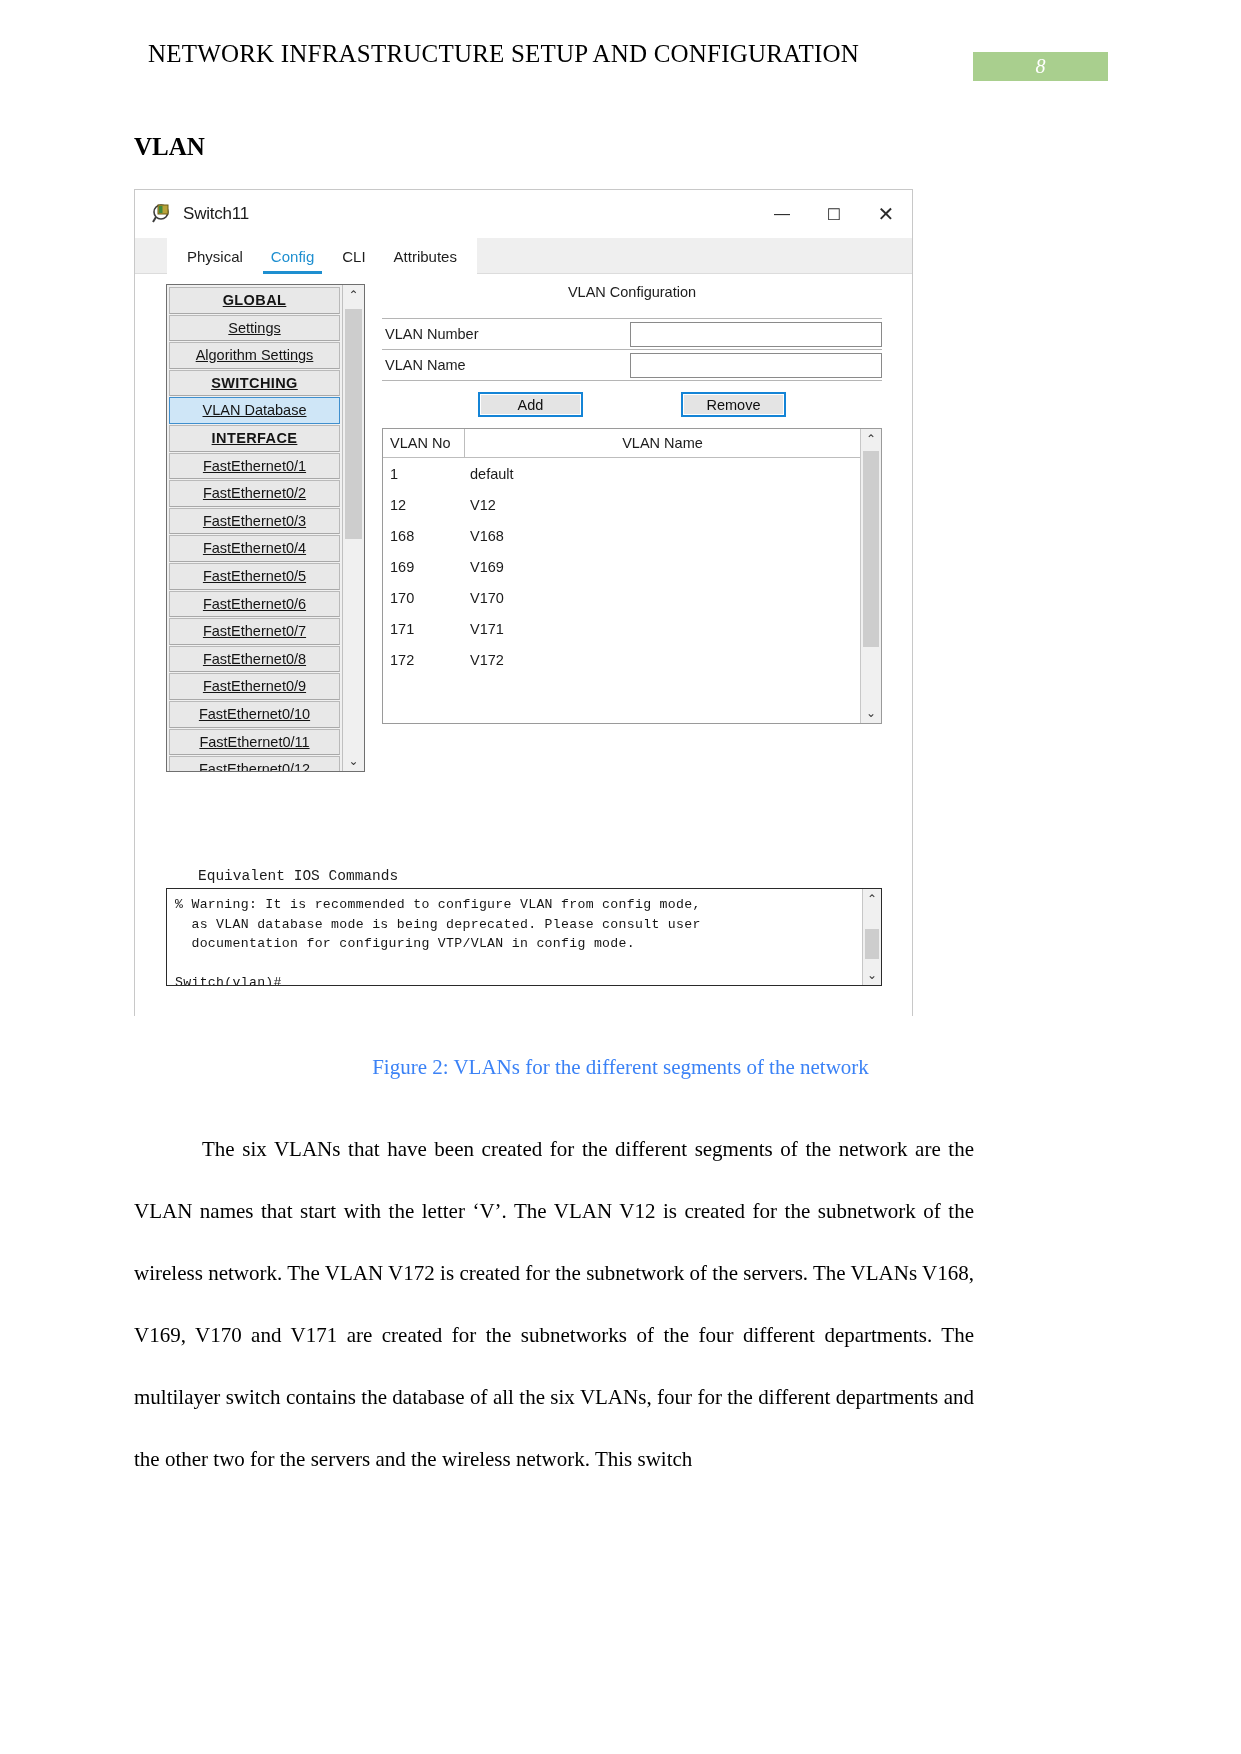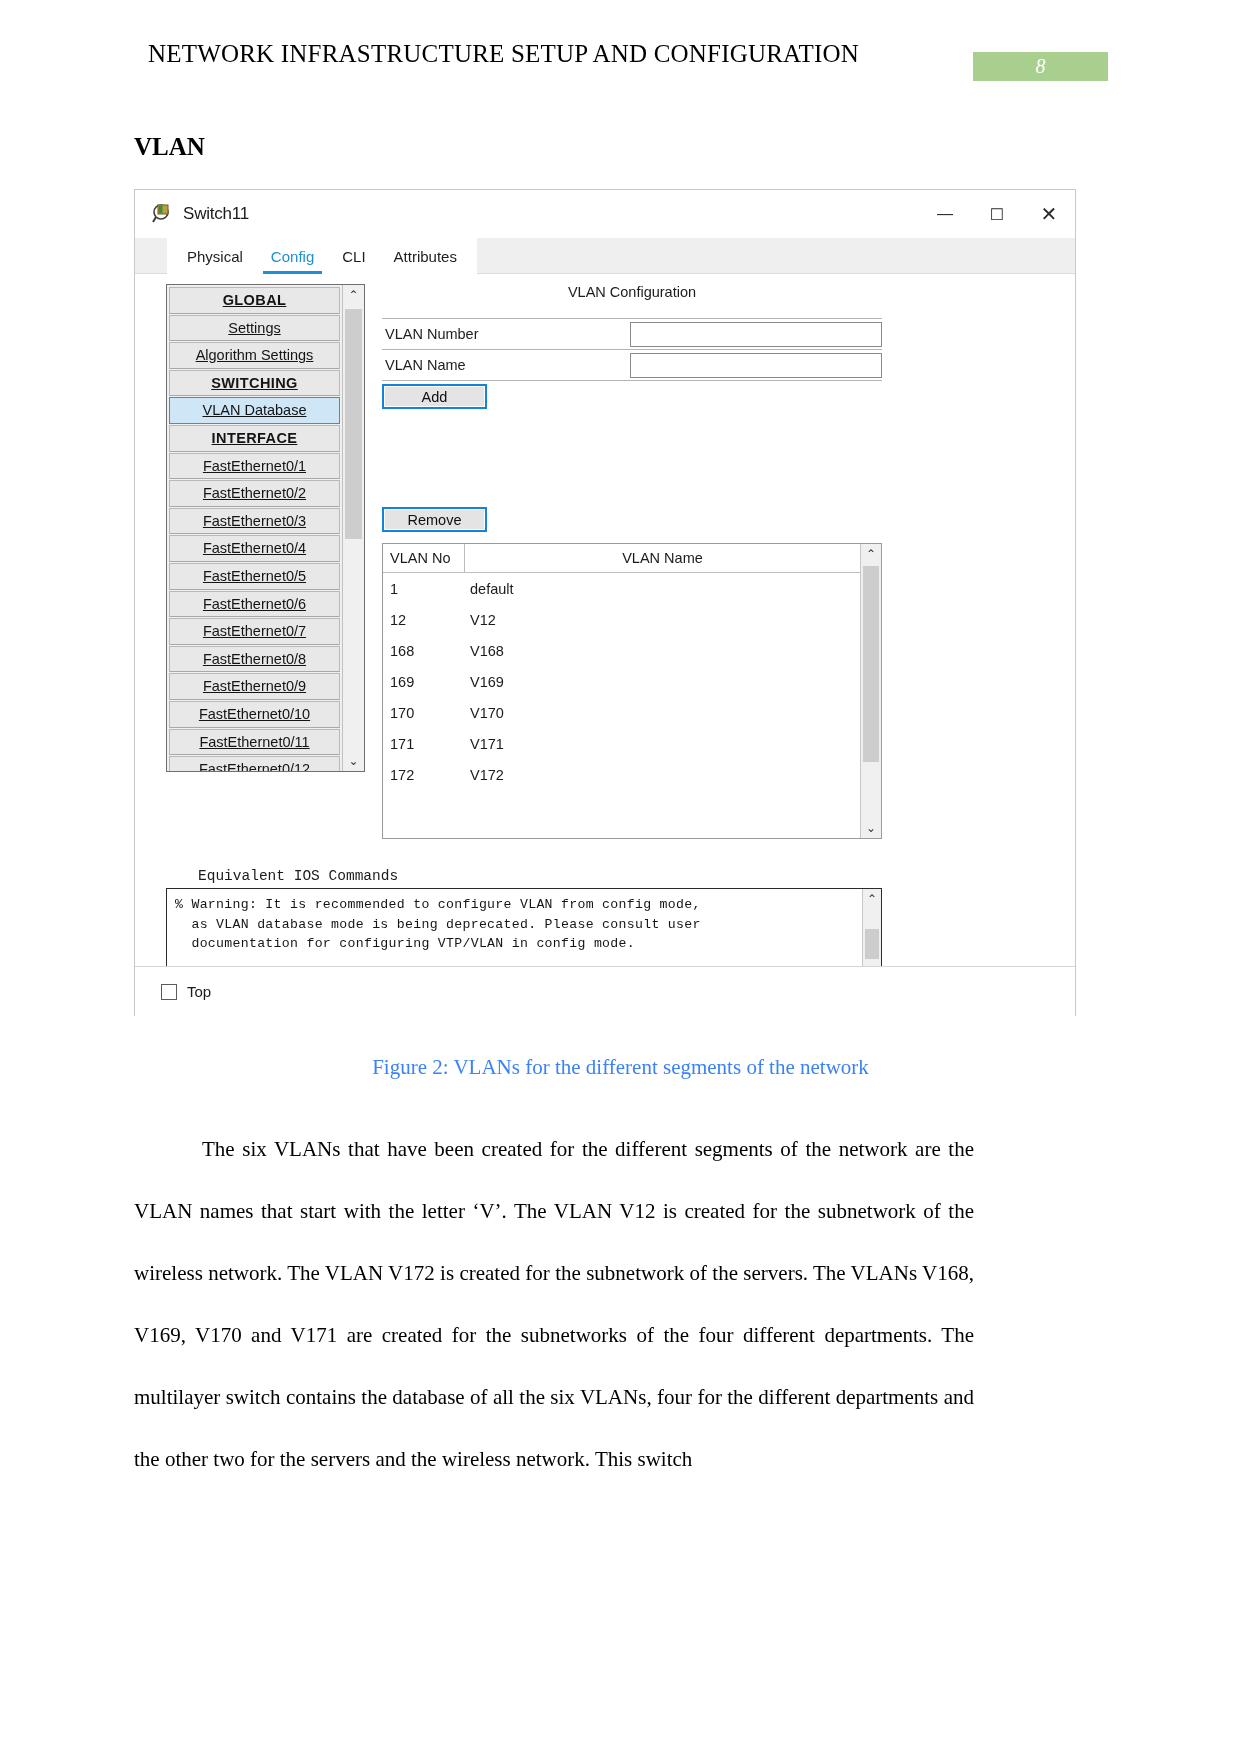--- a/index.html
+++ b/index.html
@@ -35,21 +35,21 @@
   
   .section-heading {
     position:absolute; left:134px; top:133px;
     font-family:"Liberation Serif", serif;
     font-weight:bold; font-size:25px; color:#000;
   }
 
   
   .pt-window {
     position:absolute; left:134px; top:189px;
-    width:942px; height:827px;
+    width:779px; height:827px;
     background:#bef264;
     border:1px solid #c8c8c8;
   }
   .pt-titlebar {
     position:relative; height:48px; background:#ffffff;
     display:flex; align-items:center;
   }
   .pt-appicon {
     margin-left:17px; width:22px; height:22px; position:relative;
   }
@@ -147,21 +147,21 @@
   }
   .vc-label {
     flex:0 0 248px; font-family:"Liberation Sans", sans-serif;
     font-size:14.5px; color:#1d1d1d; padding-left:3px;
   }
   .vc-input {
     flex:1; height:25px; background:#ffffff;
     border:1px solid #8a8a8a;
   }
   .vc-buttons {
-    display:flex; justify-content:center; gap:98px; margin-top:3px;flex-direction:column;
+    display:flex; justify-content:center; gap:98px; margin-top:11px;
   }
   .vc-btn {
     width:105px; height:25px;
     background:#e4e4e4; border:2px solid #1484d6;
     font-family:"Liberation Sans", sans-serif; font-size:14.5px; color:#0f0f0f;
     display:flex; align-items:center; justify-content:center;
     box-shadow: inset 0 0 0 1px #ffffff;
   }
 
   
@@ -386,22 +386,18 @@
   documentation for configuring VTP/VLAN in config mode.
 
 Switch(vlan)#</div>
       <div class="ios-scroll">
         <div class="sb-arrow">⌃</div>
         <div class="ios-thumb"></div>
         <div class="sb-arrow bottom">⌄</div>
       </div>
     </div>
 
-    <div class="pt-footer">
-      <span class="top-check"></span>
-      <span class="top-label">Top</span>
-    </div>
 
   </div>
 </div>
 
 <div class="figure-caption">Figure 2: VLANs for the different segments of the network</div>
 <div class="para">The six VLANs that have been created for the different segments of the network are the VLAN names that start with the letter ‘V’. The VLAN V12 is created for the subnetwork of the wireless network. The VLAN V172 is created for the subnetwork of the servers. The VLANs V168, V169, V170 and V171 are created for the subnetworks of the four different departments. The multilayer switch contains the database of all the six VLANs, four for the different departments and the other two for the servers and the wireless network. This switch</div>
 
 </body></html>

